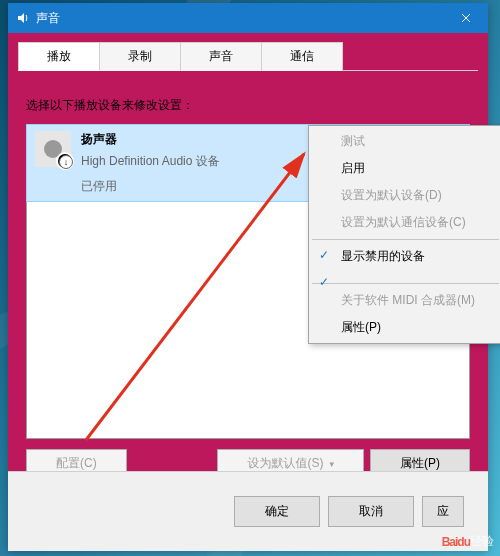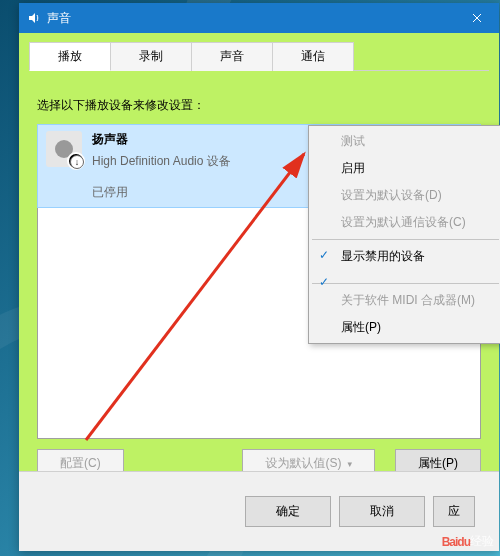--- a/index.html
+++ b/index.html
@@ -1,41 +1,41 @@
 <!DOCTYPE html>
 <html><head>
 <meta charset="utf-8">
 <style>
 *{box-sizing:border-box;margin:0;padding:0;font-family:"Microsoft YaHei","Segoe UI",sans-serif;font-size:12px}
 body{width:500px;height:556px;background:linear-gradient(135deg,#0a4d6e 0%,#1a6b8e 30%,#2d8aad 60%,#4dbbd8 100%);position:relative;overflow:hidden}
 body::before{content:"";position:absolute;width:400px;height:400px;border:40px solid rgba(255,255,255,.08);border-radius:50%;top:-150px;right:-150px}
 body::after{content:"";position:absolute;width:300px;height:300px;border:30px solid rgba(255,255,255,.06);border-radius:50%;bottom:-100px;left:-100px}
-.window{position:absolute;top:3px;left:19px;width:480px;height:548px;background:#bef264;z-index:1;box-shadow:0 2px 10px rgba(0,0,0,.3)}
+.window{position:absolute;top:3px;left:8px;width:480px;height:548px;background:#be185d;z-index:1;box-shadow:0 2px 10px rgba(0,0,0,.3)}
 .titlebar{height:30px;background:#1979ca;color:#fff;display:flex;align-items:center;padding:0 8px}
 .titlebar .title-icon{width:14px;height:14px;margin-right:6px;display:flex;align-items:center;justify-content:center}
 .titlebar .title{flex:1;font-size:12px}
 .titlebar .winbtn{width:44px;height:30px;display:flex;align-items:center;justify-content:center;margin-right:-8px}
 .tabs{display:flex;padding:8px 10px 0;border-bottom:none}
 .tab{padding:5px 28px;border:1px solid #d0d0d0;border-bottom:none;background:#fff;margin-right:-1px;cursor:pointer;position:relative;top:1px}
 .tab.active{background:#fff;border-bottom:1px solid #fff;z-index:2}
 .tab:not(.active){background:#f5f5f5}
 .tab-border{margin:0 10px;border-top:1px solid #d0d0d0}
 .content{padding:10px 18px}
 .instr{margin:16px 0 10px}
 .devlist{border:1px solid #9f9f9f;height:315px;background:#fff;position:relative}
 .device{display:flex;align-items:flex-start;padding:6px 8px;background:#cce8ff;border:1px solid #99d1ff;margin:-1px}
 .device .ico{width:36px;height:36px;margin-right:10px;position:relative;background:#e6e6e6;border-radius:3px;display:flex;align-items:center;justify-content:center}
 .device .ico::after{content:"";position:absolute;right:-3px;bottom:-3px;width:14px;height:14px;background:#000;border:2px solid #fff;border-radius:50%;display:flex;align-items:center;justify-content:center}
 .device .ico .spk{width:18px;height:18px;background:#999;border-radius:50%}
 .device .arrow{position:absolute;right:-2px;bottom:-2px;width:14px;height:14px;background:#fff;border:1px solid #666;border-radius:50%;z-index:2;display:flex;align-items:center;justify-content:center;font-size:9px;color:#000}
 .device .info .name{font-weight:700;color:#000}
 .device .info .desc{color:#666;margin-top:5px}
-.device .info .status{color:#666;margin-top:14px}
+.device .info .status{color:#666;margin-top:8px}
 .bottom-row{display:flex;justify-content:space-between;margin-top:10px}
-.btn{padding:5px 22px;border:1px solid #adadad;background:#e1e1e1;cursor:pointer;min-width:72px;text-align:center}
+.btn{padding:5px 29px;border:1px solid #adadad;background:#e1e1e1;cursor:pointer;min-width:72px;text-align:center}
 .btn.disabled{color:#a0a0a0;background:#f4f4f4}
 .btn.combo{display:flex;align-items:center;gap:4px}
 .btn.combo::after{content:"▾";font-size:9px;margin-left:2px}
 .dlg-buttons{border-top:1px solid #d0d0d0;padding:24px;display:flex;justify-content:flex-end;gap:8px;position:absolute;bottom:0;left:0;right:0;background:#f0f0f0}
 .dlg-buttons .btn{min-width:86px;padding:6px 14px}
 .ctx{position:absolute;top:125px;left:308px;width:195px;background:#f2f2f2;border:1px solid #a5a5a5;box-shadow:2px 2px 6px rgba(0,0,0,.25);z-index:10;padding:2px}
 .ctx .item{padding:5px 10px 5px 30px;cursor:default;position:relative}
 .ctx .item.disabled{color:#9d9d9d}
 .ctx .sep{height:1px;background:#c5c5c5;margin:3px 1px}
 .ctx .check{position:absolute;left:8px;top:5px;color:#1979ca;font-size:12px}
@@ -84,21 +84,21 @@
         <div class="info">
           <div class="name">扬声器</div>
           <div class="desc">High Definition Audio 设备</div>
           <div class="status">已停用</div>
         </div>
       </div>
     </div>
 
     <div class="bottom-row">
       <div class="btn disabled">配置(C)</div>
-      <div style="display:flex;gap:20px">
+      <div style="display:flex;gap:6px">
         <div class="btn disabled combo">设为默认值(S)</div>
         <div class="btn">属性(P)</div>
       </div>
     </div>
   </div>
 
   <div class="dlg-buttons">
     <div class="btn">确定</div>
     <div class="btn">取消</div>
     <div class="btn" style="min-width:30px">应</div>

